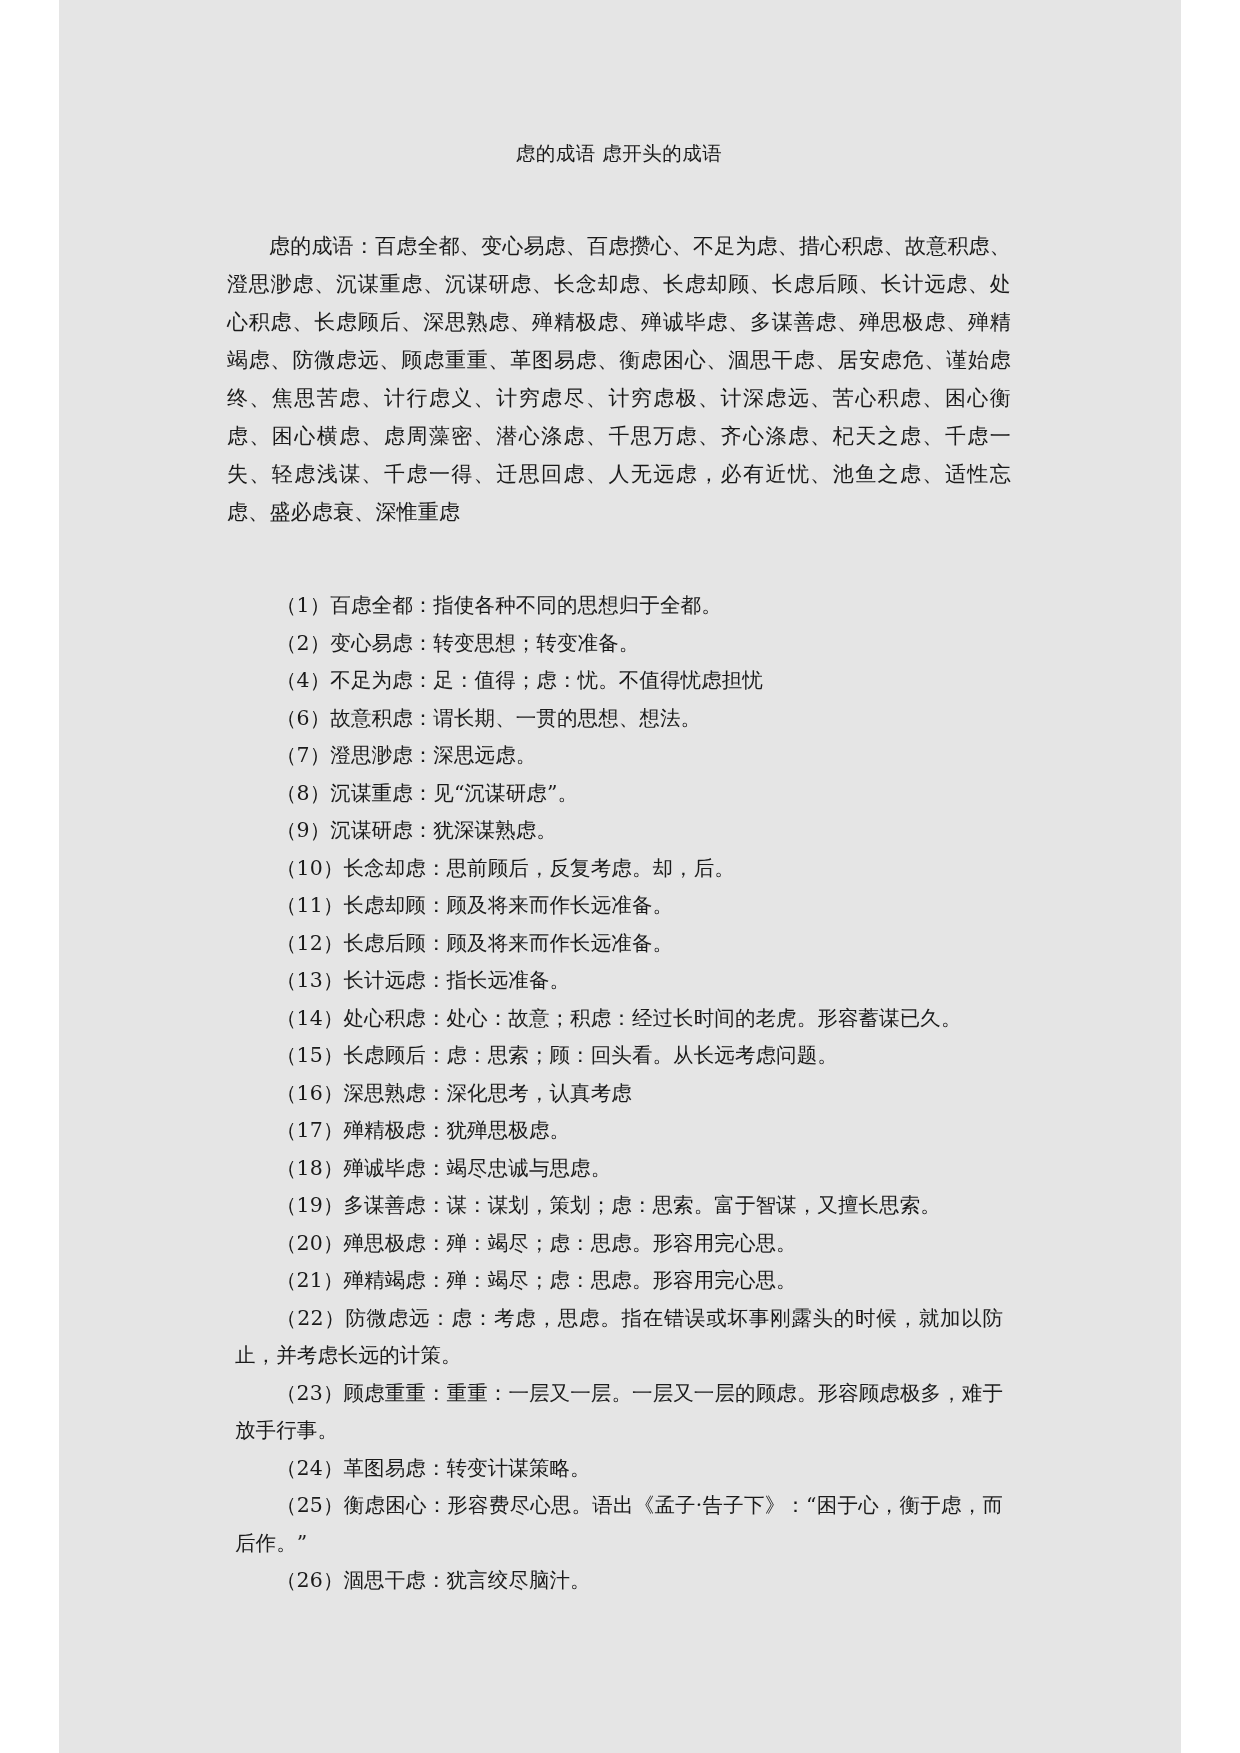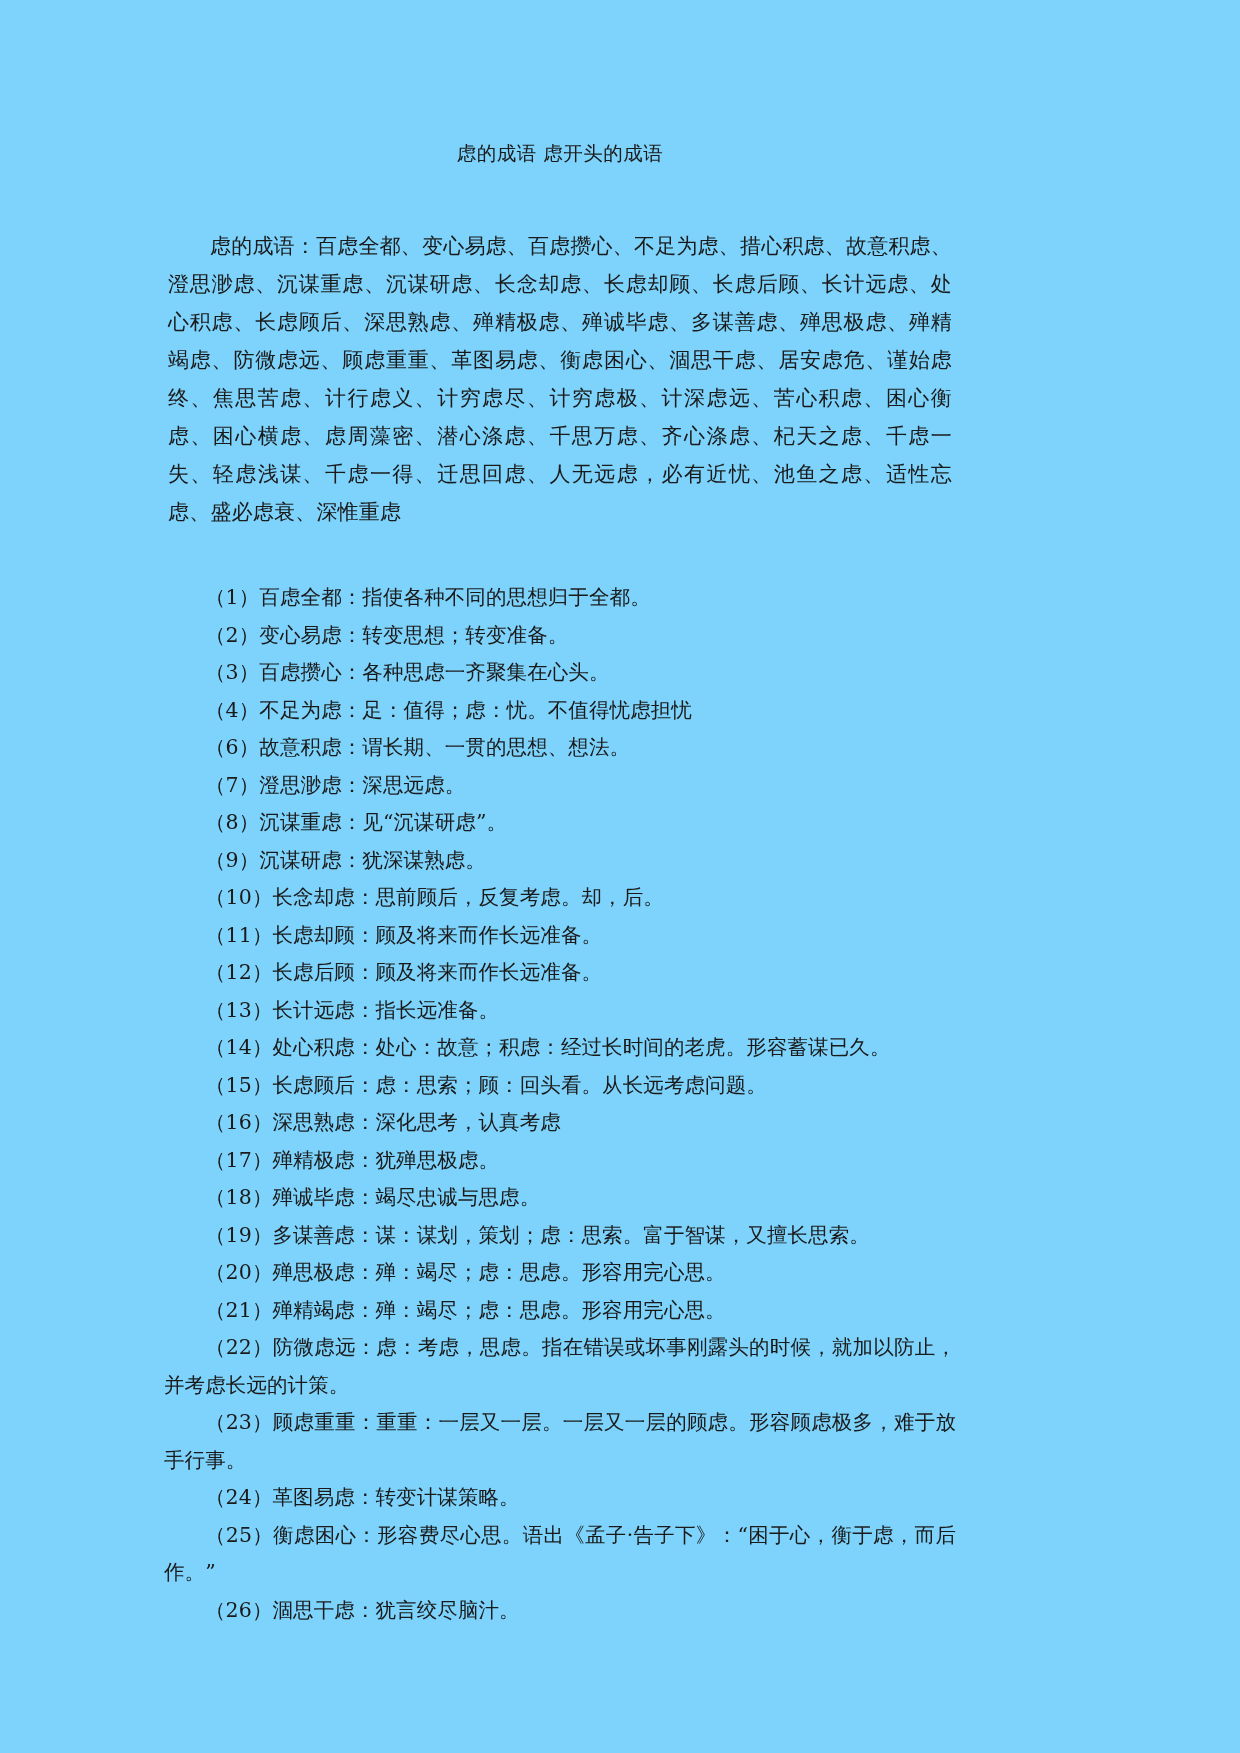--- a/index.html
+++ b/index.html
@@ -6,24 +6,24 @@
     margin: 0;
     padding: 0;
     background: #ffffff;
   }
   body {
     font-family: "DejaVu Serif", "Liberation Serif", serif;
     color: #1a1a1a;
   }
   .page {
     position: relative;
-    width: 1240px;
+    width: 1122px;
     height: 1753px;
     margin: 0 auto;
-    background: #7dd3fc;
+    background: #e5e5e5;
     box-sizing: border-box;
     overflow: hidden;
   }
   .content {
     position: absolute;
     left: 160px;
     top: 0;
     width: 800px;
   }
   .doc-title {
@@ -40,21 +40,21 @@
     padding-top: 52px;
     font-size: 21px;
     line-height: 38px;
     text-align: justify;
     text-align-last: left;
     text-indent: 2em;
     letter-spacing: 0.2px;
     word-break: break-all;
   }
   .entries {
-    margin: 4px;
+    margin: 16px;
     padding-top: 40px;
   }
   .entry {
     font-size: 20.5px;
     line-height: 37.5px;
     text-indent: 2em;
     margin: 0;
     text-align: justify;
     text-align-last: left;
     letter-spacing: 0.1px;
@@ -67,21 +67,20 @@
 <div class="page">
   <div class="content">
 
     <h1 class="doc-title">虑的成语  虑开头的成语</h1>
 
     <p class="intro">虑的成语：百虑全都、变心易虑、百虑攒心、不足为虑、措心积虑、故意积虑、澄思渺虑、沉谋重虑、沉谋研虑、长念却虑、长虑却顾、长虑后顾、长计远虑、处心积虑、长虑顾后、深思熟虑、殚精极虑、殚诚毕虑、多谋善虑、殚思极虑、殚精竭虑、防微虑远、顾虑重重、革图易虑、衡虑困心、涸思干虑、居安虑危、谨始虑终、焦思苦虑、计行虑义、计穷虑尽、计穷虑极、计深虑远、苦心积虑、困心衡虑、困心横虑、虑周藻密、潜心涤虑、千思万虑、齐心涤虑、杞天之虑、千虑一失、轻虑浅谋、千虑一得、迁思回虑、人无远虑，必有近忧、池鱼之虑、适性忘虑、盛必虑衰、深惟重虑</p>
 
     <div class="entries">
       <p class="entry">（1）百虑全都：指使各种不同的思想归于全都。</p>
       <p class="entry">（2）变心易虑：转变思想；转变准备。</p>
-      <p class="entry">（3）百虑攒心：各种思虑一齐聚集在心头。</p>
       <p class="entry">（4）不足为虑：足：值得；虑：忧。不值得忧虑担忧</p>
       <p class="entry">（6）故意积虑：谓长期、一贯的思想、想法。</p>
       <p class="entry">（7）澄思渺虑：深思远虑。</p>
       <p class="entry">（8）沉谋重虑：见“沉谋研虑”。</p>
       <p class="entry">（9）沉谋研虑：犹深谋熟虑。</p>
       <p class="entry">（10）长念却虑：思前顾后，反复考虑。却，后。</p>
       <p class="entry">（11）长虑却顾：顾及将来而作长远准备。</p>
       <p class="entry">（12）长虑后顾：顾及将来而作长远准备。</p>
       <p class="entry">（13）长计远虑：指长远准备。</p>
       <p class="entry">（14）处心积虑：处心：故意；积虑：经过长时间的老虎。形容蓄谋已久。</p>

